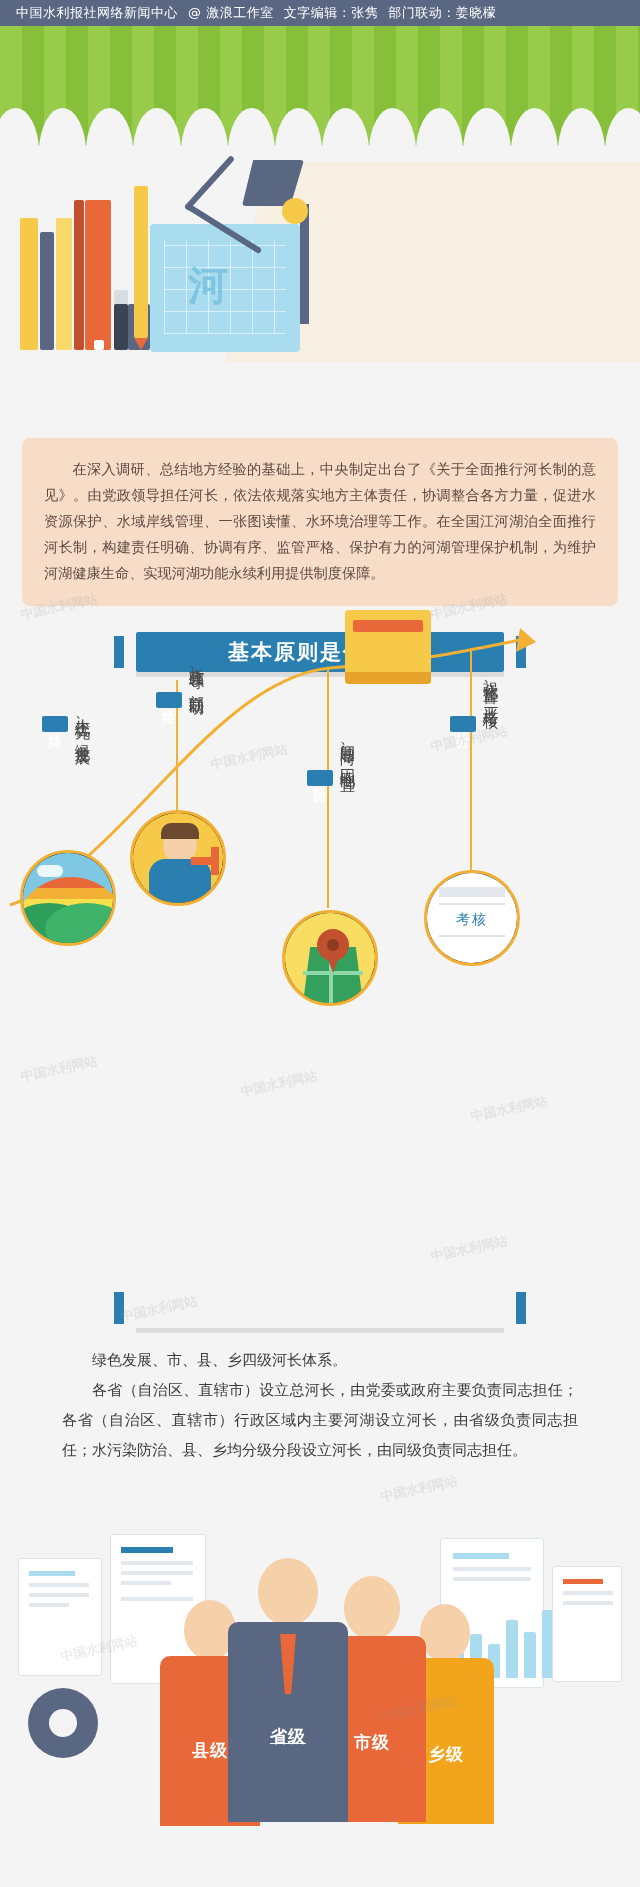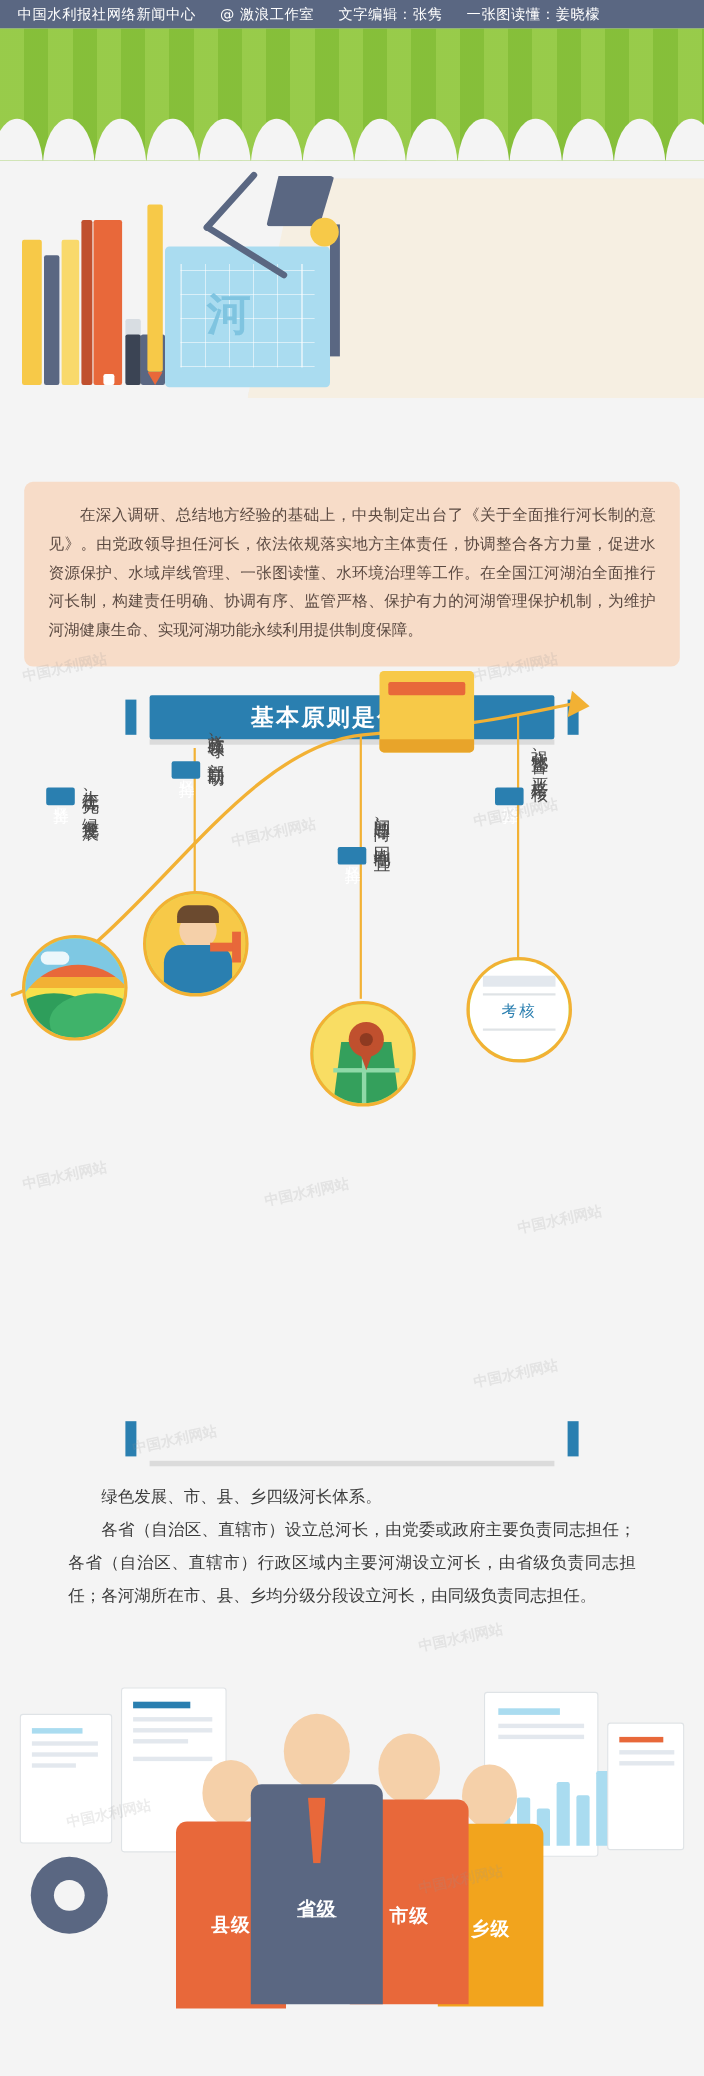--- a/index.html
+++ b/index.html
@@ -7,21 +7,21 @@
   body {
     width:640px; height:1887px; position:relative; overflow:hidden;
     font-family:"DejaVu Sans","Liberation Sans",sans-serif;
     background:#f4f4f4;
   }
 
   
   .creditbar{
     position:absolute; left:0; top:0; width:640px; height:26px;
     background:#5a6782; color:#ffffff;
-    display:flex; align-items:center; padding-left:16px; gap:22px;
+    display:flex; align-items:center; padding-left:16px; gap:10px;
     font-size:13px; letter-spacing:.5px; white-space:nowrap;
   }
   .creditbar span{ display:inline-block; }
 
   
   .banner{
     position:absolute; left:0; top:26px; width:640px; height:120px;
     background:#8cc63f; overflow:hidden;
   }
   .banner .stripes{
@@ -151,21 +151,21 @@
     font-size:15.5px; color:#4a4a4a; letter-spacing:2px; line-height:1.25;
     white-space:nowrap;
   }
   .badge{
     position:absolute; writing-mode:vertical-rl; text-orientation:upright;
     background:#2a7fb0; color:#fff; font-size:14px; letter-spacing:2px;
     padding:6px 4px; border-radius:2px;
   }
   .icon-circle{
     position:absolute; border-radius:50%; border:3px solid #f2b134;
-    overflow:hidden; background:#bef264;
+    overflow:hidden; background:#000000;
   }
   .book-ill{
     position:absolute; left:345px; top:-10px; width:86px; height:74px;
     background:#f7c948; border-radius:4px;
   }
   .book-ill:before{
     content:""; position:absolute; left:8px; top:10px; width:70px; height:12px;
     background:#e8683a; border-radius:2px;
   }
   .book-ill:after{
@@ -213,21 +213,21 @@
     pointer-events:none;
   }
 </style>
 </head>
 <body>
 
 <div class="creditbar">
   <span>中国水利报社网络新闻中心</span>
   <span>@ 激浪工作室</span>
   <span>文字编辑：张隽</span>
-  <span>一张图读懂：姜晓檬</span>
+  <span>部门联动：姜晓檬</span>
 </div>
 
 <div class="banner">
   <div class="stripes"></div>
   <div class="scallop">
     <i></i>
       <i></i>
       <i></i>
       <i></i>
       <i></i>
@@ -345,21 +345,21 @@
 </div>
 
 <div class="ribbon" style="top:1288px;">
   <div class="cap l"></div>
   <div class="cap r"></div>
   <div class="shadow"></div>
 </div>
 
 <div class="orgtext">
   <p>绿色发展、市、县、乡四级河长体系。</p>
-  <p>各省（自治区、直辖市）设立总河长，由党委或政府主要负责同志担任；各省（自治区、直辖市）行政区域内主要河湖设立河长，由省级负责同志担任；各河湖所在市、县、乡均分级分段设立河长，由同级负责同志担任。</p>
+  <p>各省（自治区、直辖市）设立总河长，由党委或政府主要负责同志担任；各省（自治区、直辖市）行政区域内主要河湖设立河长，由省级负责同志担任；水污染防治、县、乡均分级分段设立河长，由同级负责同志担任。</p>
 </div>
 
 <div class="bottom">
 
   <div class="bdoc" style="left:18px; top:66px; width:84px; height:118px;">
     <div style="position:absolute;left:10px;top:12px;width:46px;height:5px;background:#aadcf0;"></div>
     <div style="position:absolute;left:10px;top:24px;width:60px;height:4px;background:#e3e8ee;"></div>
     <div style="position:absolute;left:10px;top:34px;width:60px;height:4px;background:#e3e8ee;"></div>
     <div style="position:absolute;left:10px;top:44px;width:40px;height:4px;background:#e3e8ee;"></div>
   </div>

